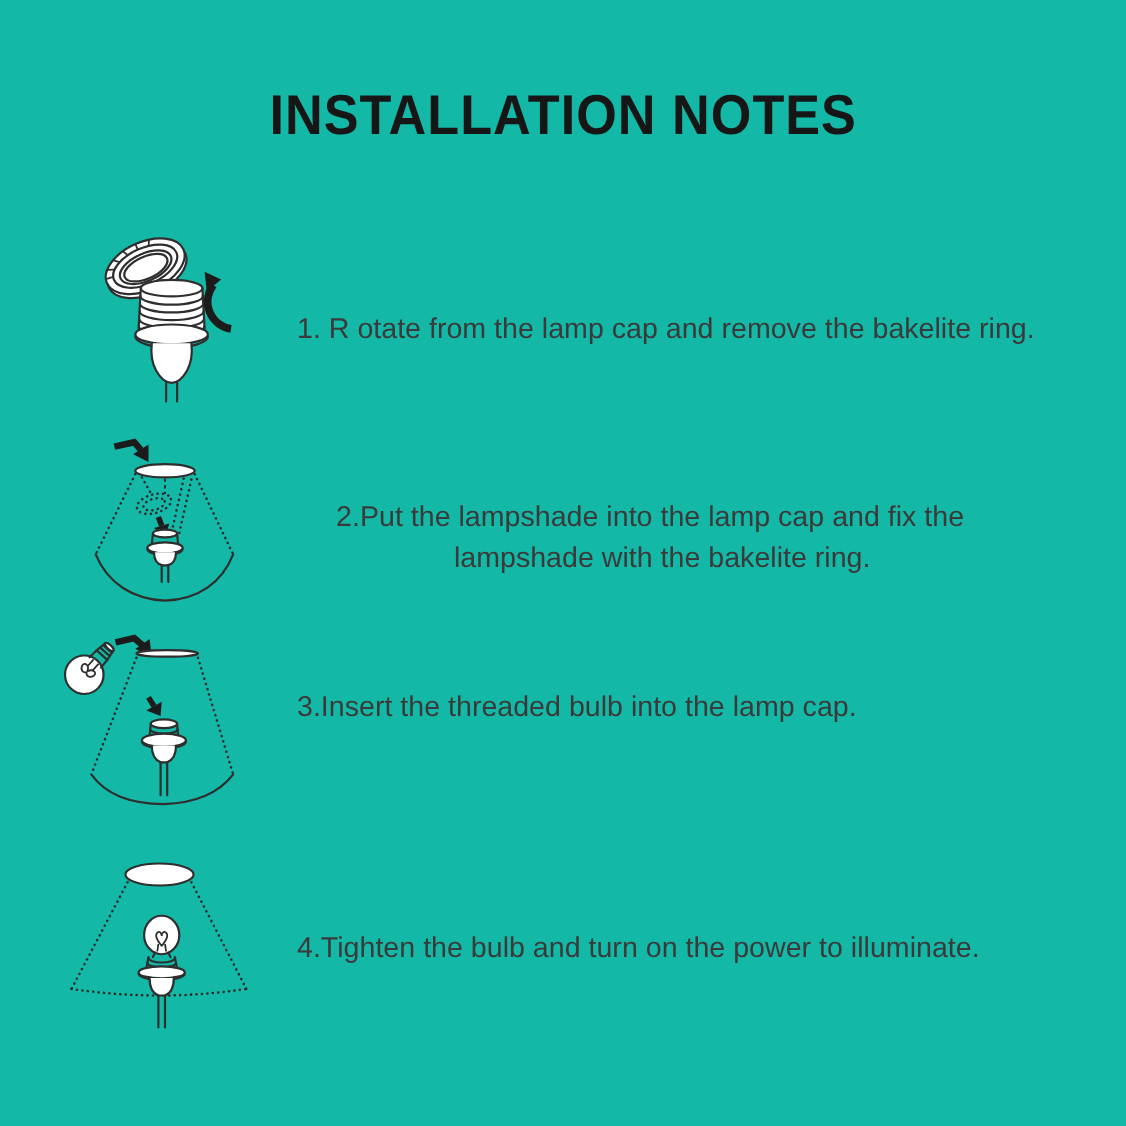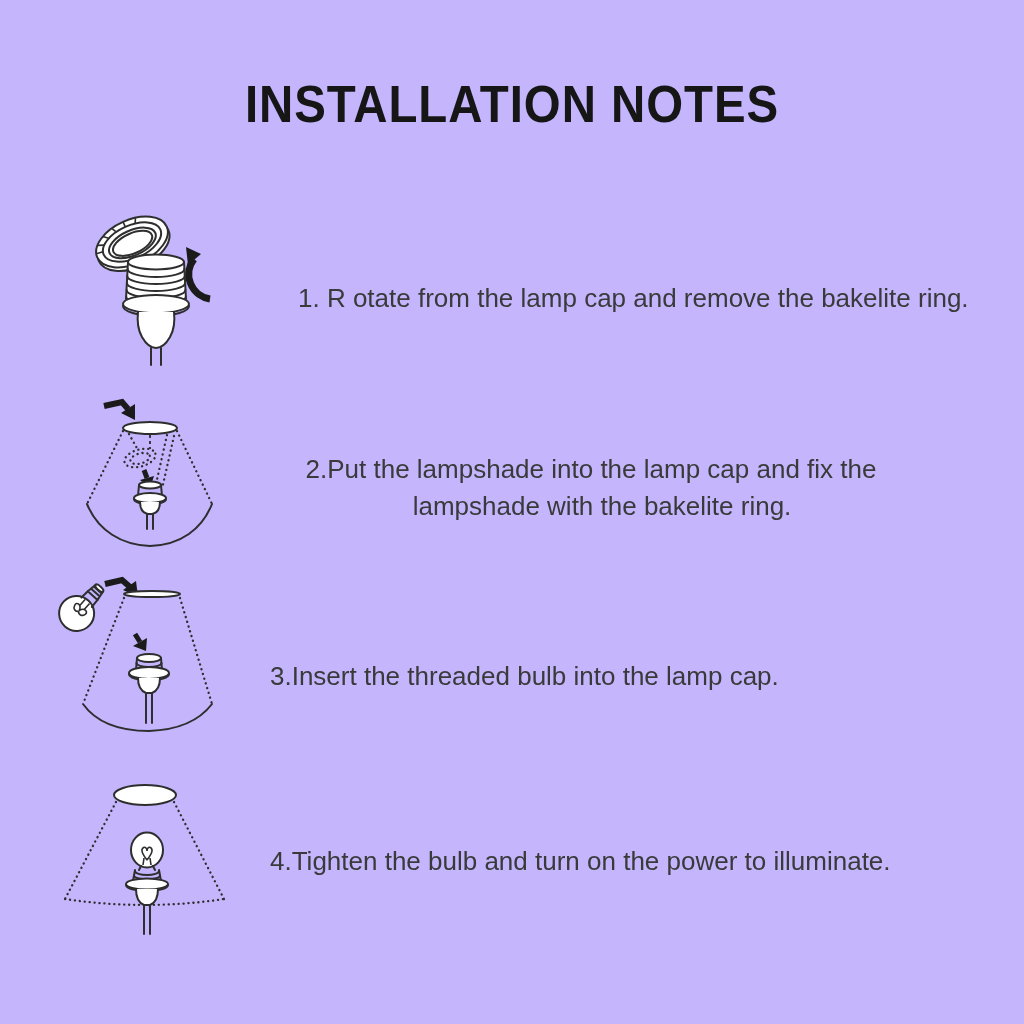--- a/index.html
+++ b/index.html
@@ -1,34 +1,34 @@
 <!DOCTYPE html>
 <html><head>
 <meta charset="utf-8">
 <style>
   html,body{margin:0;padding:0;background:#fff;}
   .page{
-    position:relative;width:1024px;height:1024px;background:#c4b5fd;
+    position:relative;width:1024px;height:1024px;background:#14b8a6;
     font-family:"Liberation Sans",sans-serif;overflow:hidden;
   }
   .title{
     position:absolute;top:79px;left:0;width:1024px;margin:0;
     text-align:center;font-weight:bold;font-size:51px;line-height:1.0;
     color:#161616;letter-spacing:1px;
     transform:scaleX(0.93);transform-origin:512px 0;
   }
   .illus{position:absolute;}
   .illus svg{display:block;width:100%;height:100%;}
   .step-text{
     position:absolute;left:270px;margin:0;
     font-size:26px;line-height:37px;color:#3a3a3a;
   }
   .nowrap{white-space:nowrap;}
   .hang{width:620px;padding-left:22px;text-indent:-22px;}
-  .t1{top:280px;margin-left:28px;} .t2{top:451px;text-align:center;} .t3{top:658px;} .t4{top:843px;}
+  .t1{top:280px;} .t2{top:451px;text-align:center;} .t3{top:624px;} .t4{top:843px;}
   .i1{left:80px;top:202px;width:160px;height:165px;}
   .i2{left:70px;top:392px;width:160px;height:160px;}
   .i3{left:48px;top:573px;width:190px;height:165px;}
   .i4{left:50px;top:770px;width:190px;height:170px;}
   
   .ink{stroke:#2e2e2e;stroke-width:2;fill:none;stroke-linecap:round;stroke-linejoin:round;}
   .wf{fill:#ffffff;}
   .dot{stroke:#2e2e2e;stroke-width:2.3;fill:none;stroke-dasharray:0.15 4.8;stroke-linecap:round;}
   .dash{stroke:#2e2e2e;stroke-width:1.8;fill:none;stroke-dasharray:3 3;}
   .thick{stroke:#1b1b1b;stroke-width:6;fill:none;stroke-linejoin:miter;stroke-linecap:butt;}

